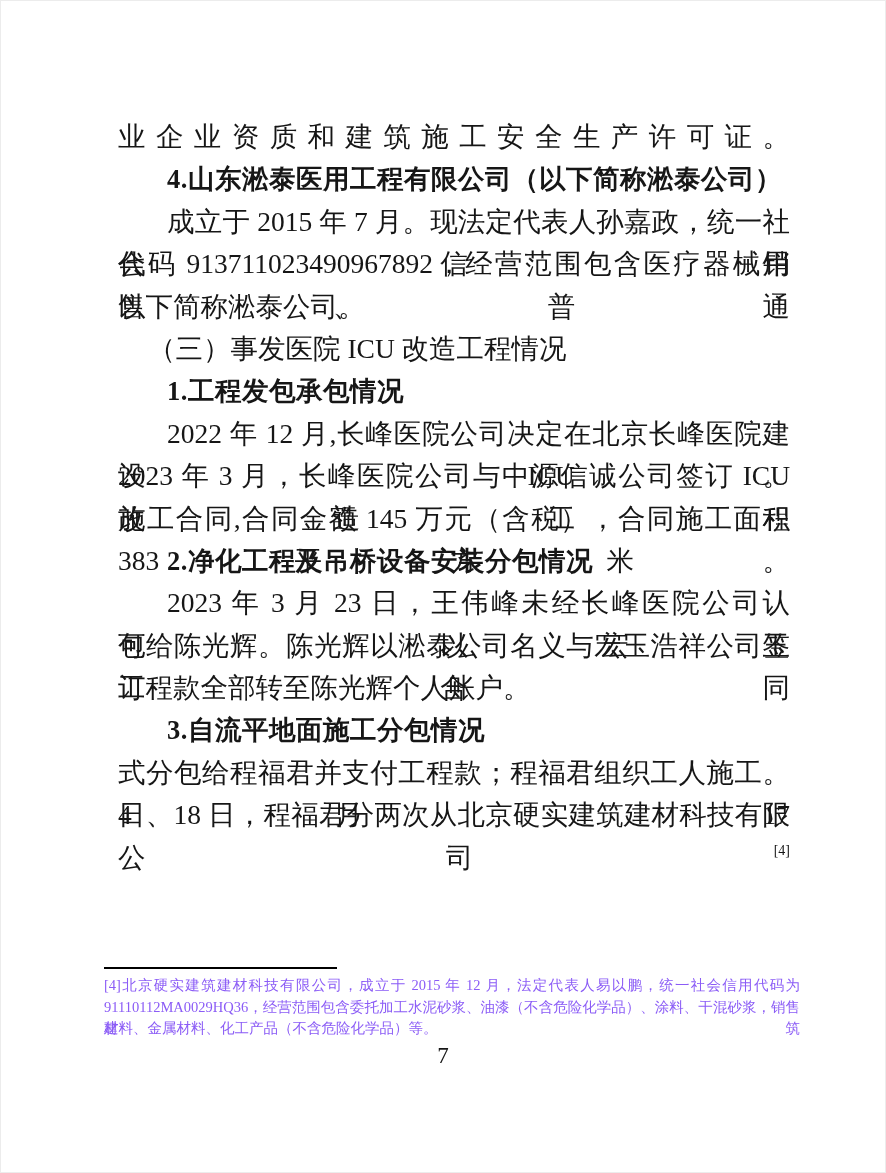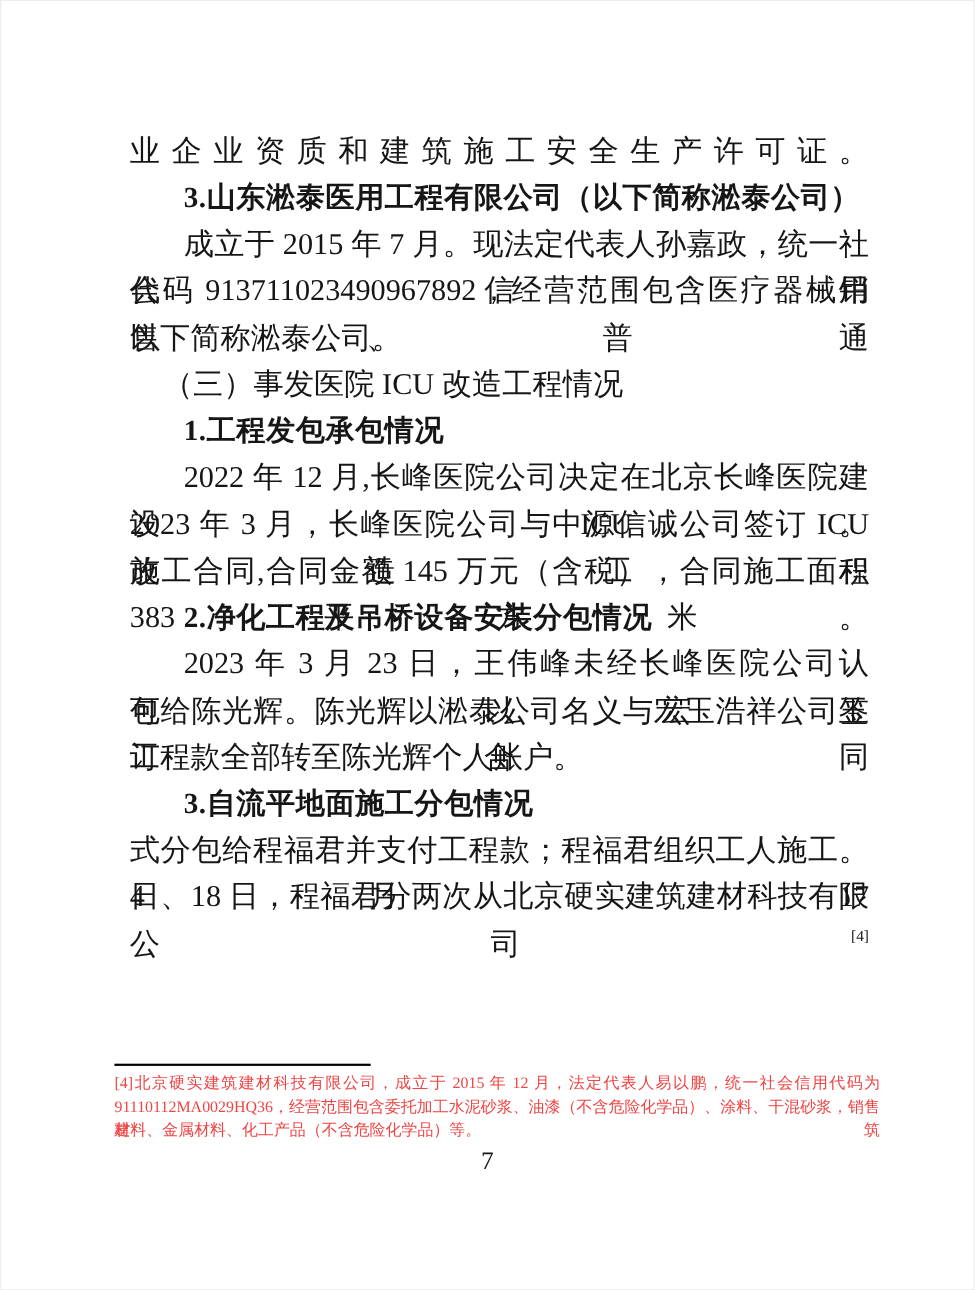--- a/index.html
+++ b/index.html
@@ -45,21 +45,21 @@
     position:absolute;
     left:104px;top:967px;
     width:233px;height:2px;
     background:#000000;
   }
   .footnote{
     position:absolute;
     left:104px;top:975px;width:696px;
     font-size:14.5px;
     line-height:21.5px;
-    color:#ef4444;
+    color:#8b5cf6;
   }
   .fn-ln{
     text-align:justify;
     text-align-last:left;
     height:21.5px;
   }
   .fn-ln.j{text-align-last:justify;}
   .page-num{
     position:absolute;
     left:0;top:1043px;width:100%;
@@ -68,21 +68,21 @@
     color:#161616;
   }
 </style>
 </head>
 <body>
 
 <div class="page">
 
   <div class="body-text">
     <div class="ln j">业企业资质和建筑施工安全生产许可证。</div>
-    <div class="ln ind bold">3.山东淞泰医用工程有限公司（以下简称淞泰公司）</div>
+    <div class="ln ind bold">4.山东淞泰医用工程有限公司（以下简称淞泰公司）</div>
     <div class="ln ind j">成立于 2015 年 7 月。现法定代表人孙嘉政，统一社会信用</div>
     <div class="ln j">代码 913711023490967892，经营范围包含医疗器械销售、普通</div>
     <div class="ln">以下简称淞泰公司。</div>
     <div class="ln ind2">（三）事发医院 ICU 改造工程情况</div>
     <div class="ln ind bold">1.工程发包承包情况</div>
     <div class="ln ind j">2022 年 12 月,长峰医院公司决定在北京长峰医院建设 ICU。</div>
     <div class="ln j">2023 年 3 月，长峰医院公司与中源信诚公司签订 ICU 改造工程</div>
     <div class="ln j">施工合同,合同金额 145 万元（含税），合同施工面积 383 平方米。</div>
     <div class="ln ind bold">2.净化工程及吊桥设备安装分包情况</div>
     <div class="ln ind j">2023 年 3 月 23 日，王伟峰未经长峰医院公司认可，以宏玉</div>

